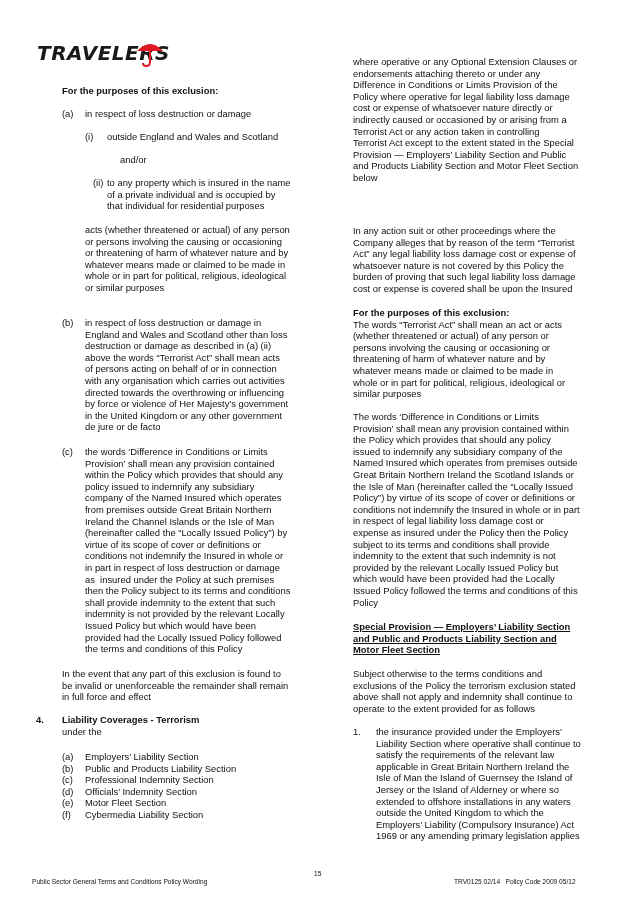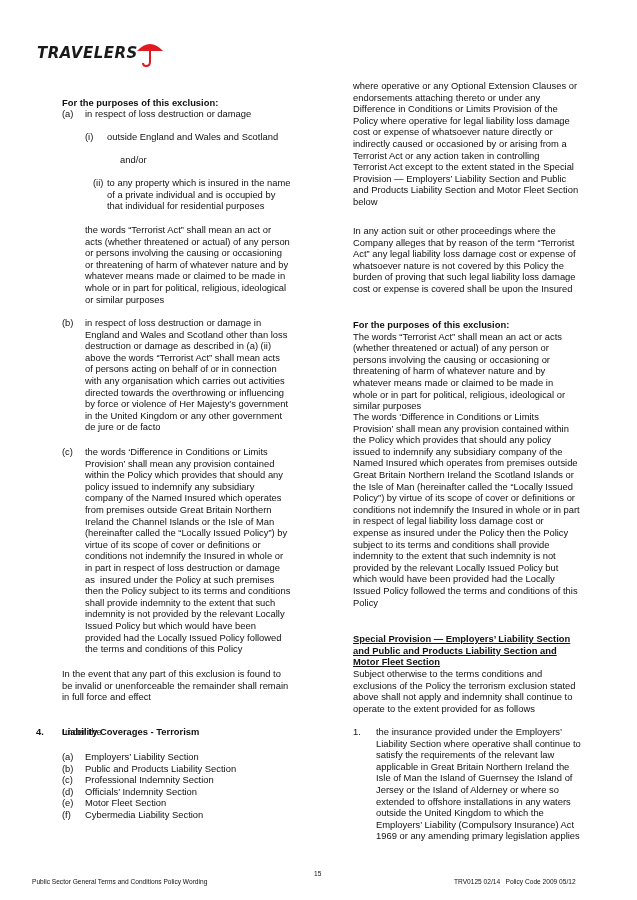--- a/index.html
+++ b/index.html
@@ -1,24 +1,24 @@
 <!DOCTYPE html>
 <html><head>
 <meta charset="utf-8">
 <style>
   html, body { margin: 0; padding: 0; background: #ffffff; }
   body {
     width: 637px; height: 900px; position: relative; overflow: hidden;
     font-family: "Liberation Sans", sans-serif; color: #111; font-size: 9.4px; line-height: 11.6px;
   }
   .logo { position: absolute; left: 37px; top: 40px; width: 130px; height: 28px; }
-  .logo-text { position: absolute; left: 0; top: 8px; font-family: "DejaVu Sans", sans-serif; font-weight: bold; font-style: italic; font-size: 15px; letter-spacing: 0.5px; color: #1a1a1a; }
+  .logo-text { position: absolute; left: 0; top: 8px; font-family: "DejaVu Sans", sans-serif; font-weight: bold; font-style: italic; font-size: 20px; letter-spacing: 0.5px; color: #1a1a1a; }
   .logo-umbrella { position: absolute; left: 98px; top: 0; }
   .abs { position: absolute; white-space: pre; }
-  .bold { font-weight: bold; margin-top: 12px; }
+  .bold { font-weight: bold; }
   .para { position: absolute; }
   .para div { white-space: pre; }
   .footer { position: absolute; font-size: 6.6px; color: #111; white-space: pre; }
 </style>
 </head>
 <body>
 
 <div class="logo">
   <span class="logo-text">TRAVELERS</span>
   <svg class="logo-umbrella" width="30" height="28" viewBox="0 0 30 28">
@@ -39,21 +39,20 @@
   <div class="abs" style="left:107px;top:154px;margin-left:13px;">and/or</div>
 
   <div class="abs" style="left:85px;top:177px;margin-left:8px;">(ii)</div>
   <div class="para" style="left:107px;top:177px;">
     <div>to any property which is insured in the name</div>
     <div>of a private individual and is occupied by</div>
     <div>that individual for residential purposes</div>
   </div>
 
   <div class="para" style="left:85px;top:224px;">
-    <div>the words “Terrorist Act” shall mean an act or</div>
     <div>acts (whether threatened or actual) of any person</div>
     <div>or persons involving the causing or occasioning</div>
     <div>or threatening of harm of whatever nature and by</div>
     <div>whatever means made or claimed to be made in</div>
     <div>whole or in part for political, religious, ideological</div>
     <div>or similar purposes</div>
   </div>
 
   <div class="abs" style="left:62px;top:317px;">(b)</div>
   <div class="para" style="left:85px;top:317px;">
@@ -105,21 +104,21 @@
     <div><span style="display:inline-block;width:23px;">(a)</span><span>Employers’ Liability Section</span></div>
     <div><span style="display:inline-block;width:23px;">(b)</span><span>Public and Products Liability Section</span></div>
     <div><span style="display:inline-block;width:23px;">(c)</span><span>Professional Indemnity Section</span></div>
     <div><span style="display:inline-block;width:23px;">(d)</span><span>Officials’ Indemnity Section</span></div>
     <div><span style="display:inline-block;width:23px;">(e)</span><span>Motor Fleet Section</span></div>
     <div><span style="display:inline-block;width:23px;">(f)</span><span>Cybermedia Liability Section</span></div>
   </div>
 </div>
 
 <div>
-  <div class="para" style="left:353px;top:80px;">
+  <div class="para" style="left:353px;top:56px;">
     <div>where operative or any Optional Extension Clauses or</div>
     <div>endorsements attaching thereto or under any</div>
     <div>Difference in Conditions or Limits Provision of the</div>
     <div>Policy where operative for legal liability loss damage</div>
     <div>cost or expense of whatsoever nature directly or</div>
     <div>indirectly caused or occasioned by or arising from a</div>
     <div>Terrorist Act or any action taken in controlling</div>
     <div>Terrorist Act except to the extent stated in the Special</div>
     <div>Provision — Employers’ Liability Section and Public</div>
     <div>and Products Liability Section and Motor Fleet Section</div>

